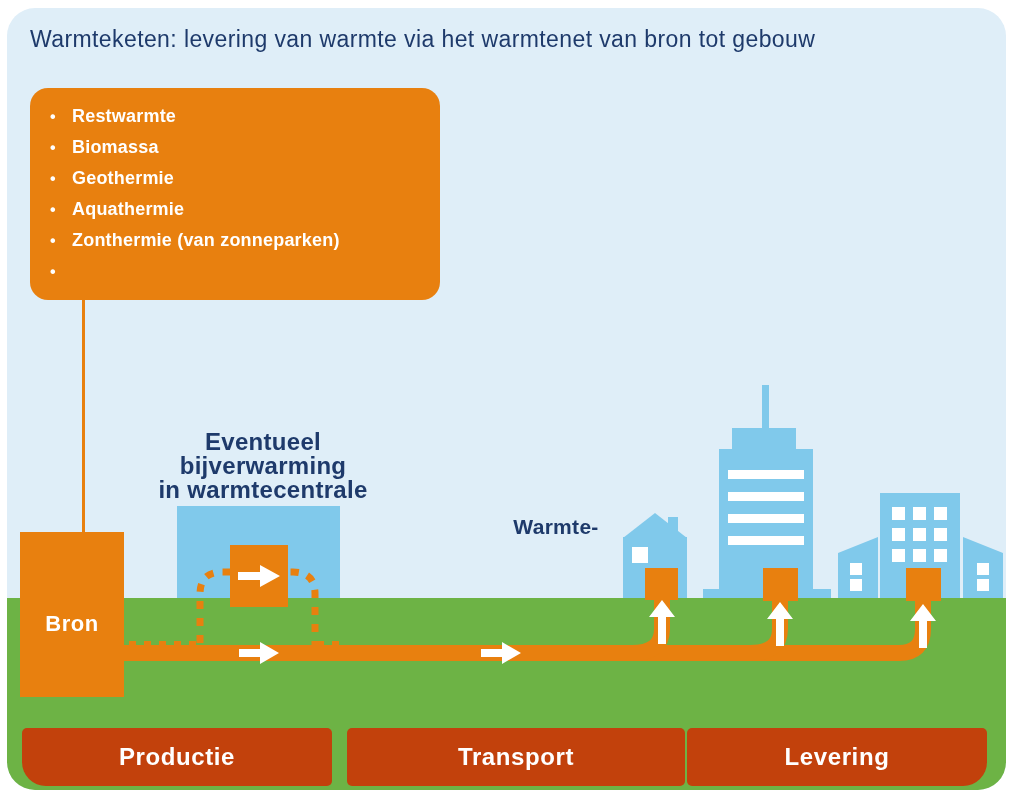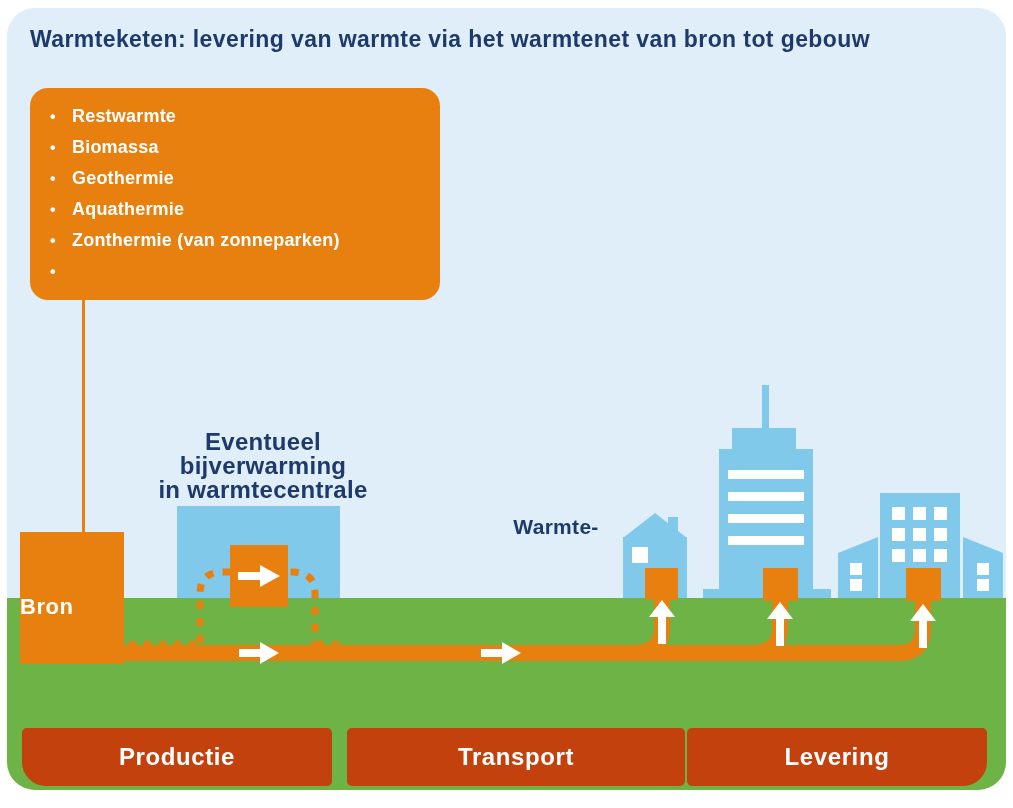--- a/index.html
+++ b/index.html
@@ -6,21 +6,21 @@
   body { font-family: "Liberation Sans", sans-serif; }
   .canvas { position: relative; width: 1013px; height: 808px; background: #ffffff; overflow: hidden; }
   .panel {
     position: absolute; left: 7px; top: 8px; width: 999px; height: 782px;
     background: #DFEEF8; border-radius: 28px; overflow: hidden;
   }
   .abs { position: absolute; }
 
   .title {
     position: absolute; left: 23px; top: 18px; margin: 0;
-    font-size: 23px; font-weight: 700; letter-spacing: 0.4px;
+    font-size: 23px; font-weight: 400; letter-spacing: 0.4px;
     color: #1E3A6B; white-space: nowrap;
   }
 
   .ground { position: absolute; left: 0; top: 590px; width: 999px; height: 192px; background: #6DB345; }
 
   .source-box {
     position: absolute; left: 23px; top: 80px; width: 410px; height: 212px;
     background: #E8800F; border-radius: 18px; box-sizing: border-box;
     padding: 13px 10px 0 20px;
   }
@@ -28,22 +28,22 @@
   .source-box li {
     display: flex; align-items: baseline;
     color: #ffffff; font-size: 18px; font-weight: 700; line-height: 31px;
     letter-spacing: 0.2px; white-space: nowrap;
   }
   .source-box .bullet { width: 22px; flex: 0 0 22px; text-align: left; font-size: 16px; }
 
   .connector { position: absolute; left: 75px; top: 292px; width: 3px; height: 232px; background: #E8800F; }
 
   .bron {
-    position: absolute; left: 13px; top: 524px; width: 104px; height: 132px;
-    background: #E8800F; display: flex; align-items: center; 
+    position: absolute; left: 13px; top: 524px; width: 104px; height: 165px;
+    background: #E8800F; display: flex; align-items: center; justify-content: center;
     padding-top: 18px; box-sizing: border-box;
   }
   .bron span { color: #ffffff; font-size: 22px; font-weight: 600; letter-spacing: 0.5px; }
 
   .factory { position: absolute; left: 170px; top: 498px; width: 163px; height: 92px; background: #80C9EB; }
   .factory-unit {
     position: absolute; left: 223px; top: 537px; width: 58px; height: 62px;
     background: #E8800F; display: flex; align-items: center; justify-content: center;
   }
 

